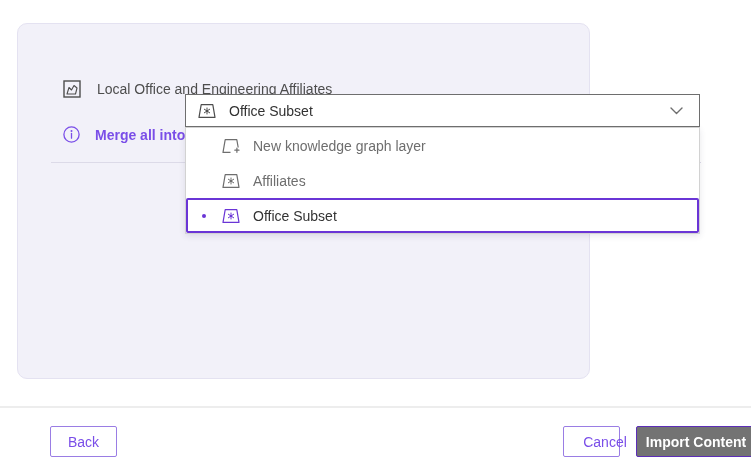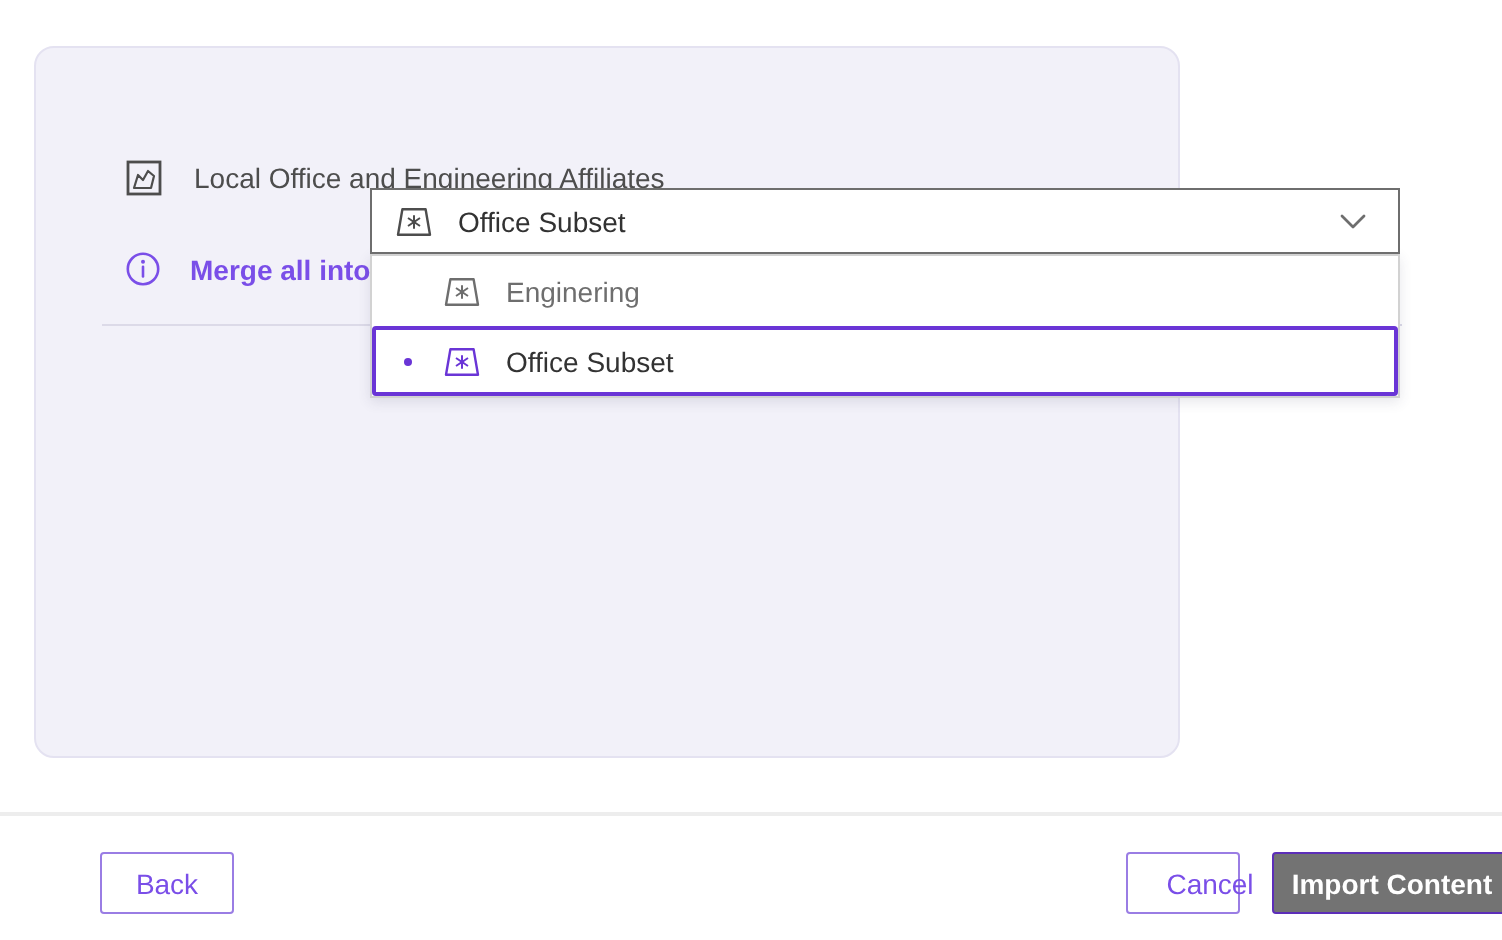--- a/index.html
+++ b/index.html
@@ -124,30 +124,39 @@
     <span class="val">Office Subset</span>
     <span class="chev">
       <svg width="13" height="8" viewBox="0 0 13 8" fill="none">
         <path d="M1 1 L6.5 6.5 L12 1" stroke="#6e6e6e" stroke-width="1.4" stroke-linecap="round" stroke-linejoin="round"></path>
       </svg>
     </span>
   </div>
 
   <div class="dropdown">
 
+    <div class="option">
+      <span class="opt-icon">
+        <svg width="18" height="16" viewBox="0 0 18 16" fill="none">
+          <path d="M8.5 14.4 L1 14.4 L3.2 1.6 L14.8 1.6 L16.2 9.5" stroke="#6e6e6e" stroke-width="1.2" stroke-linejoin="round" fill="none"></path>
+          <path d="M12.8 12.2 H17 M14.9 10.1 V14.3" stroke="#6e6e6e" stroke-width="1.2" stroke-linecap="round"></path>
+        </svg>
+      </span>
+      <span class="opt-label">New knowledge graph layer</span>
+    </div>
 
     <div class="option">
       <span class="opt-icon">
         <svg width="18" height="16" viewBox="0 0 18 16" fill="none">
           <path d="M3.2 1.6 L14.8 1.6 L17 14.4 L1 14.4 Z" stroke="#6e6e6e" stroke-width="1.2" stroke-linejoin="round"></path>
           <path d="M9 4.6 V11.4 M6 6 L12 10 M12 6 L6 10" stroke="#6e6e6e" stroke-width="1"></path>
           <circle cx="9" cy="8" r="1.1" fill="#6e6e6e"></circle>
         </svg>
       </span>
-      <span class="opt-label">Enginering</span>
+      <span class="opt-label">Affiliates</span>
     </div>
 
     <div class="option selected">
       <span class="bullet"></span>
       <span class="opt-icon">
         <svg width="18" height="16" viewBox="0 0 18 16" fill="none">
           <path d="M3.2 1.6 L14.8 1.6 L17 14.4 L1 14.4 Z" stroke="#6a35d6" stroke-width="1.2" stroke-linejoin="round"></path>
           <path d="M9 4.6 V11.4 M6 6 L12 10 M12 6 L6 10" stroke="#6a35d6" stroke-width="1"></path>
           <circle cx="9" cy="8" r="1.1" fill="#6a35d6"></circle>
         </svg>

